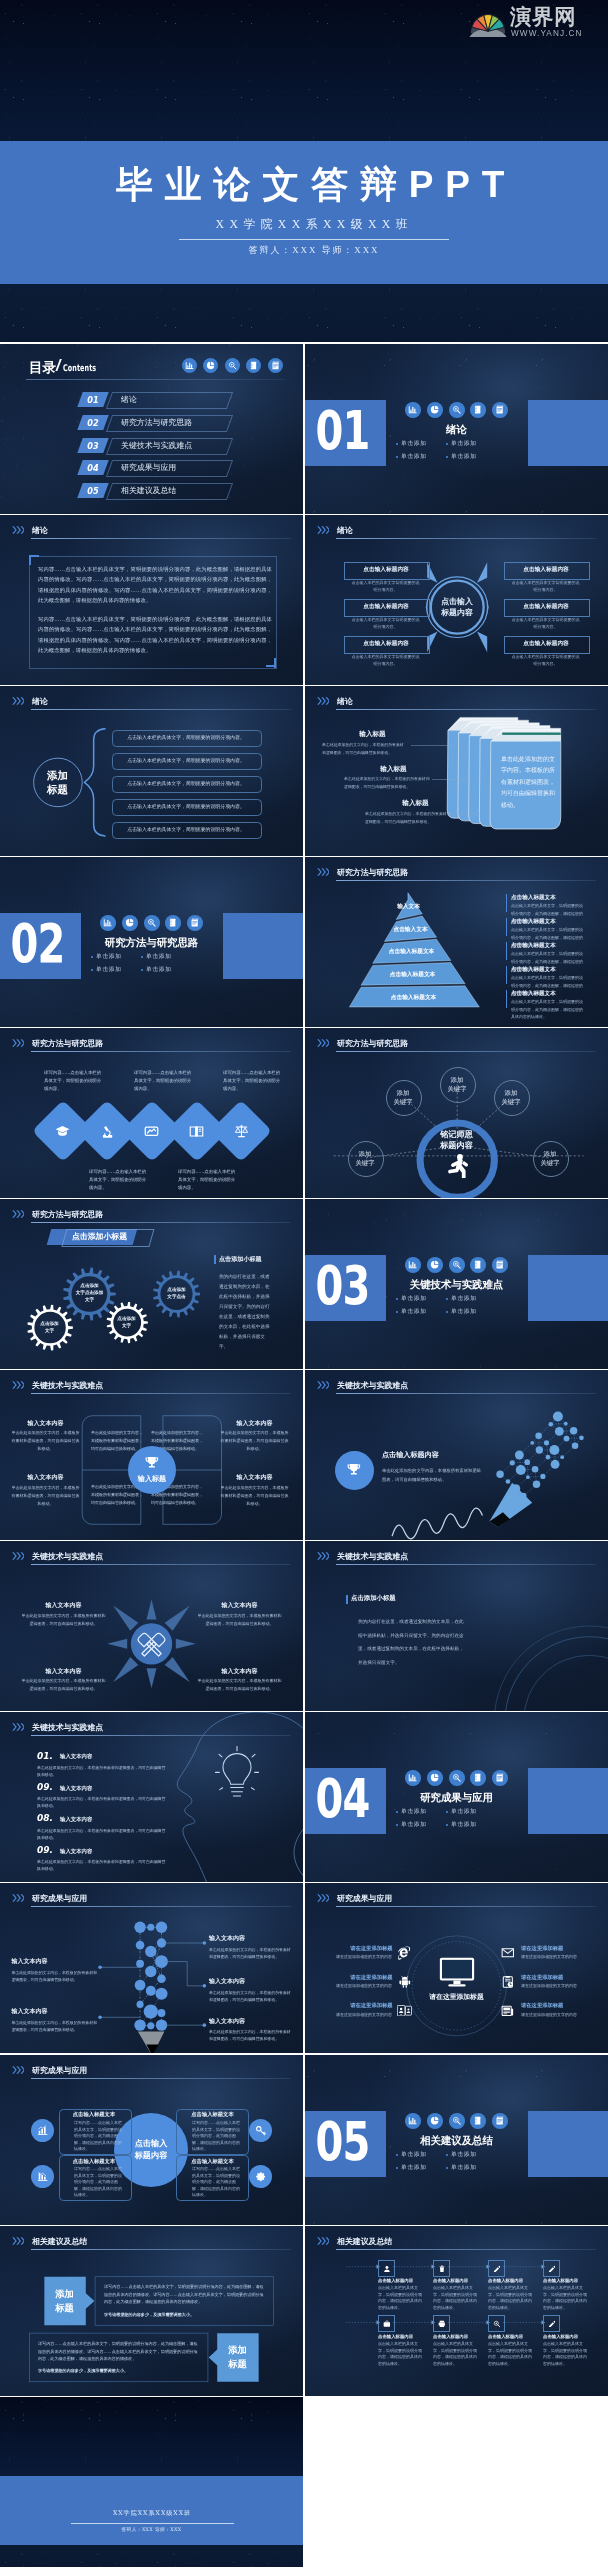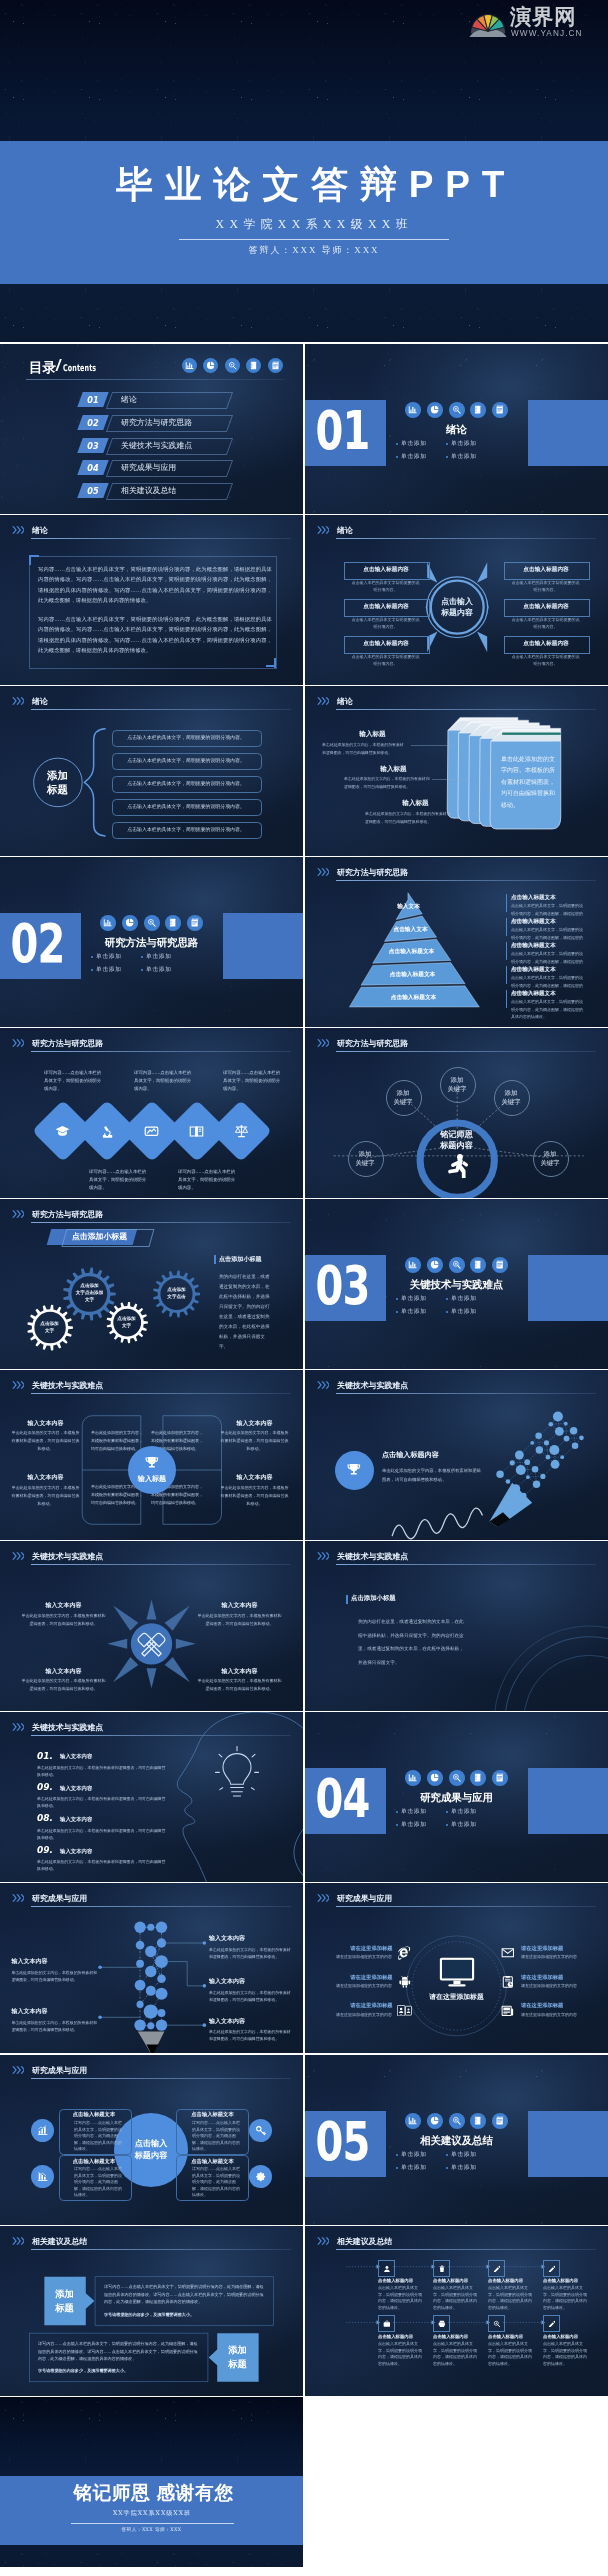--- a/index.html
+++ b/index.html
@@ -1311,19 +1311,18 @@
           <path d="m3.2 18.3 11.4-11.4 3.8 3.8L7 22.1l-4.6.8z"></path>
           <path d="m16.2 5.3 2.5-2.5a1.4 1.4 0 0 1 2 0l1.8 1.8a1.4 1.4 0 0 1 0 2l-2.5 2.5z"></path>
         </svg>
       </div>
       <div class="abs" style="left:238px;top:108px;width:51px;font-size:4.4px;font-weight:bold;color:#e8f1fb">点击输入标题内容</div>
       <div class="abs" style="left:238px;top:115px;width:46px;font-size:4px;line-height:6.6px;color:#a9bfd8">点击输入本栏的具体文字，简明扼要的说明分项内容，请根据您的具体内容的情修改。</div>
     </div>
     <div class="slide star" style="left:0px;top:2397px;width:303px;height:170px">
       <div class="stars" style="background-image:radial-gradient(circle 0.4px at 18px 41px,rgba(205,224,247,0.39),rgba(205,224,247,0)),radial-gradient(circle 0.3px at 47px 5px,rgba(205,224,247,0.51),rgba(205,224,247,0)),radial-gradient(circle 0.6px at 19px 18px,rgba(205,224,247,0.31),rgba(205,224,247,0)),radial-gradient(circle 0.5px at 64px 36px,rgba(205,224,247,0.14),rgba(205,224,247,0)),radial-gradient(circle 0.5px at 48px 66px,rgba(205,224,247,0.46),rgba(205,224,247,0)),radial-gradient(circle 0.6px at 51px 5px,rgba(205,224,247,0.38),rgba(205,224,247,0)),radial-gradient(circle 0.6px at 23px 2.1px,rgba(205,224,247,0.32),rgba(205,224,247,0)),radial-gradient(circle 0.6px at 54px 66px,rgba(205,224,247,0.56),rgba(205,224,247,0)),radial-gradient(circle 0.4px at 30px 61px,rgba(205,224,247,0.57),rgba(205,224,247,0)),radial-gradient(circle 0.3px at 66px 7.1px,rgba(205,224,247,0.18),rgba(205,224,247,0)),radial-gradient(circle 0.5px at 73px 33px,rgba(205,224,247,0.22),rgba(205,224,247,0)),radial-gradient(circle 0.4px at 39px 29px,rgba(205,224,247,0.38),rgba(205,224,247,0)),radial-gradient(circle 0.6px at 44px 69px,rgba(205,224,247,0.56),rgba(205,224,247,0)),radial-gradient(circle 0.6px at 65px 75px,rgba(205,224,247,0.15),rgba(205,224,247,0)),radial-gradient(circle 0.6px at 65px 73px,rgba(205,224,247,0.37),rgba(205,224,247,0)),radial-gradient(circle 0.6px at 54px 15.7px,rgba(205,224,247,0.37),rgba(205,224,247,0)),radial-gradient(circle 0.6px at 21.4px 5px,rgba(205,224,247,0.59),rgba(205,224,247,0)),radial-gradient(circle 0.4px at 6.4px 61px,rgba(205,224,247,0.14),rgba(205,224,247,0)),radial-gradient(circle 0.6px at 22px 58px,rgba(205,224,247,0.08),rgba(205,224,247,0)),radial-gradient(circle 0.6px at 46px 3.6px,rgba(205,224,247,0.24),rgba(205,224,247,0)),radial-gradient(circle 0.5px at 66px 74px,rgba(205,224,247,0.60),rgba(205,224,247,0)),radial-gradient(circle 0.5px at 23.6px 5.7px,rgba(205,224,247,0.08),rgba(205,224,247,0)),radial-gradient(circle 0.5px at 15px 31px,rgba(205,224,247,0.14),rgba(205,224,247,0)),radial-gradient(circle 0.4px at 2.9px 66px,rgba(205,224,247,0.58),rgba(205,224,247,0)),radial-gradient(circle 0.4px at 68px 29px,rgba(205,224,247,0.34),rgba(205,224,247,0)),radial-gradient(circle 0.5px at 49px 45px,rgba(205,224,247,0.39),rgba(205,224,247,0)),radial-gradient(circle 0.4px at 71px 39px,rgba(205,224,247,0.45),rgba(205,224,247,0)),radial-gradient(circle 0.6px at 18px 23px,rgba(205,224,247,0.34),rgba(205,224,247,0)),radial-gradient(circle 0.4px at 41px 0.7px,rgba(205,224,247,0.37),rgba(205,224,247,0)),radial-gradient(circle 0.5px at 1.4px 46px,rgba(205,224,247,0.09),rgba(205,224,247,0)),radial-gradient(circle 0.6px at 47px 35px,rgba(205,224,247,0.25),rgba(205,224,247,0)),radial-gradient(circle 0.3px at 54px 56px,rgba(205,224,247,0.09),rgba(205,224,247,0)),radial-gradient(circle 0.4px at 51px 73px,rgba(205,224,247,0.31),rgba(205,224,247,0)),radial-gradient(circle 0.4px at 45px 24px,rgba(205,224,247,0.23),rgba(205,224,247,0)),radial-gradient(circle 0.4px at 28px 45px,rgba(205,224,247,0.26),rgba(205,224,247,0)),radial-gradient(circle 0.5px at 59px 2.1px,rgba(205,224,247,0.46),rgba(205,224,247,0)),radial-gradient(circle 0.6px at 23.6px 17px,rgba(205,224,247,0.19),rgba(205,224,247,0)),radial-gradient(circle 0.6px at 14.3px 33px,rgba(205,224,247,0.11),rgba(205,224,247,0)),radial-gradient(circle 0.6px at 24px 25px,rgba(205,224,247,0.30),rgba(205,224,247,0)),radial-gradient(circle 0.4px at 65px 13px,rgba(205,224,247,0.41),rgba(205,224,247,0)),radial-gradient(circle 0.4px at 67px 34px,rgba(205,224,247,0.13),rgba(205,224,247,0)),radial-gradient(circle 0.6px at 40px 14.3px,rgba(205,224,247,0.51),rgba(205,224,247,0)),radial-gradient(circle 0.6px at 13.6px 21.4px,rgba(205,224,247,0.41),rgba(205,224,247,0)),radial-gradient(circle 0.3px at 61px 26.4px,rgba(205,224,247,0.22),rgba(205,224,247,0)),radial-gradient(circle 0.4px at 60px 21px,rgba(205,224,247,0.29),rgba(205,224,247,0)),radial-gradient(circle 0.6px at 31px 31px,rgba(205,224,247,0.14),rgba(205,224,247,0)),radial-gradient(circle 0.6px at 0px 71px,rgba(205,224,247,0.59),rgba(205,224,247,0)),radial-gradient(circle 0.6px at 33px 72px,rgba(205,224,247,0.18),rgba(205,224,247,0)),radial-gradient(circle 0.6px at 56px 64px,rgba(205,224,247,0.34),rgba(205,224,247,0)),radial-gradient(circle 0.4px at 22px 26px,rgba(205,224,247,0.10),rgba(205,224,247,0)),radial-gradient(circle 0.6px at 44px 21.4px,rgba(205,224,247,0.08),rgba(205,224,247,0)),radial-gradient(circle 0.6px at 69px 53px,rgba(205,224,247,0.54),rgba(205,224,247,0)),radial-gradient(circle 0.3px at 68px 44px,rgba(205,224,247,0.46),rgba(205,224,247,0)),radial-gradient(circle 0.6px at 13px 23px,rgba(205,224,247,0.34),rgba(205,224,247,0)),radial-gradient(circle 0.5px at 31px 71px,rgba(205,224,247,0.24),rgba(205,224,247,0)),radial-gradient(circle 0.4px at 19px 65px,rgba(205,224,247,0.48),rgba(205,224,247,0)),radial-gradient(circle 0.5px at 26.4px 15px,rgba(205,224,247,0.50),rgba(205,224,247,0)),radial-gradient(circle 0.6px at 13px 60px,rgba(205,224,247,0.50),rgba(205,224,247,0)),radial-gradient(circle 0.5px at 62px 0.7px,rgba(205,224,247,0.53),rgba(205,224,247,0)),radial-gradient(circle 0.4px at 3.6px 21px,rgba(205,224,247,0.34),rgba(205,224,247,0)),radial-gradient(circle 0.6px at 32px 36px,rgba(205,224,247,0.06),rgba(205,224,247,0)),radial-gradient(circle 0.3px at 4.3px 9.3px,rgba(205,224,247,0.10),rgba(205,224,247,0)),radial-gradient(circle 0.3px at 74px 65px,rgba(205,224,247,0.33),rgba(205,224,247,0)),radial-gradient(circle 0.4px at 23.6px 23.6px,rgba(205,224,247,0.41),rgba(205,224,247,0)),radial-gradient(circle 0.4px at 44px 27px,rgba(205,224,247,0.24),rgba(205,224,247,0)),radial-gradient(circle 0.6px at 9.3px 42px,rgba(205,224,247,0.27),rgba(205,224,247,0)),radial-gradient(circle 0.4px at 5.7px 13.6px,rgba(205,224,247,0.39),rgba(205,224,247,0)),radial-gradient(circle 0.6px at 59px 29px,rgba(205,224,247,0.40),rgba(205,224,247,0)),radial-gradient(circle 0.5px at 33px 28px,rgba(205,224,247,0.44),rgba(205,224,247,0)),radial-gradient(circle 0.4px at 32px 53px,rgba(205,224,247,0.19),rgba(205,224,247,0)),radial-gradient(circle 0.3px at 41px 53px,rgba(205,224,247,0.29),rgba(205,224,247,0)),radial-gradient(circle 0.6px at 32px 66px,rgba(205,224,247,0.26),rgba(205,224,247,0)),radial-gradient(circle 0.4px at 68px 60px,rgba(205,224,247,0.31),rgba(205,224,247,0)),radial-gradient(circle 0.6px at 9.3px 61px,rgba(205,224,247,0.54),rgba(205,224,247,0)),radial-gradient(circle 0.6px at 60px 51px,rgba(205,224,247,0.36),rgba(205,224,247,0)),radial-gradient(circle 0.2px at 7.9px 44px,rgba(205,224,247,0.14),rgba(205,224,247,0)),radial-gradient(circle 0.3px at 59px 3.6px,rgba(205,224,247,0.11),rgba(205,224,247,0)),radial-gradient(circle 0.3px at 66px 13.6px,rgba(205,224,247,0.51),rgba(205,224,247,0)),radial-gradient(circle 0.6px at 9.3px 64px,rgba(205,224,247,0.51),rgba(205,224,247,0)),radial-gradient(circle 0.6px at 72px 44px,rgba(205,224,247,0.08),rgba(205,224,247,0)),radial-gradient(circle 0.6px at 58px 39px,rgba(205,224,247,0.12),rgba(205,224,247,0)),radial-gradient(circle 0.3px at 56px 71px,rgba(205,224,247,0.24),rgba(205,224,247,0)),radial-gradient(circle 0.4px at 43px 63px,rgba(205,224,247,0.16),rgba(205,224,247,0)),radial-gradient(circle 0.6px at 18.6px 46px,rgba(205,224,247,0.27),rgba(205,224,247,0)),radial-gradient(circle 0.4px at 28px 30px,rgba(205,224,247,0.29),rgba(205,224,247,0)),radial-gradient(circle 0.6px at 6.4px 38px,rgba(205,224,247,0.28),rgba(205,224,247,0)),radial-gradient(circle 0.6px at 56px 12px,rgba(205,224,247,0.47),rgba(205,224,247,0)),radial-gradient(circle 0.4px at 51px 39px,rgba(205,224,247,0.41),rgba(205,224,247,0)),radial-gradient(circle 0.3px at 68px 11.4px,rgba(205,224,247,0.46),rgba(205,224,247,0)),radial-gradient(circle 0.4px at 69px 39px,rgba(205,224,247,0.45),rgba(205,224,247,0)),radial-gradient(circle 0.4px at 14.3px 20px,rgba(205,224,247,0.38),rgba(205,224,247,0)),radial-gradient(circle 0.6px at 23.6px 18px,rgba(205,224,247,0.57),rgba(205,224,247,0)),radial-gradient(circle 0.4px at 22px 54px,rgba(205,224,247,0.52),rgba(205,224,247,0)),radial-gradient(circle 0.4px at 44px 20px,rgba(205,224,247,0.07),rgba(205,224,247,0)),radial-gradient(circle 0.4px at 36px 29px,rgba(205,224,247,0.25),rgba(205,224,247,0)),radial-gradient(circle 0.3px at 24px 59px,rgba(205,224,247,0.60),rgba(205,224,247,0)),radial-gradient(circle 0.4px at 36px 45px,rgba(205,224,247,0.51),rgba(205,224,247,0)),radial-gradient(circle 0.4px at 62px 42px,rgba(205,224,247,0.45),rgba(205,224,247,0)),radial-gradient(circle 0.6px at 65px 30px,rgba(205,224,247,0.58),rgba(205,224,247,0)),radial-gradient(circle 0.4px at 36px 17px,rgba(205,224,247,0.45),rgba(205,224,247,0));background-size:76px 76px;"></div>
       <div class="abs" style="left:0;top:79px;width:303px;height:69px;background:#4274c2"></div>
-      <div class="abs" style="left:2.1px;top:83px;width:303px;text-align:center;color:#fff;font-size:18.6px;font-weight:bold;line-height:26px;letter-spacing:0.7px">铭记师恩 感谢有您</div>
       <div class="abs serifc" style="left:110px;top:111px;width:84px;text-align:center;color:#eaf1fa;font-size:6.1px;line-height:9.3px;letter-spacing:1px">XX学院XX系XX级XX班</div>
       <div class="abs" style="left:71px;top:126px;width:163px;height:0.7px;background:rgba(220,232,248,.85)"></div>
       <div class="abs serifc" style="left:87px;top:129px;width:129px;text-align:center;color:#e6eefa;font-size:4.7px;line-height:7.9px;letter-spacing:0.4px">答辩人：XXX  导师：XXX</div>
     </div>
   </div>
 
 
 </body></html>

